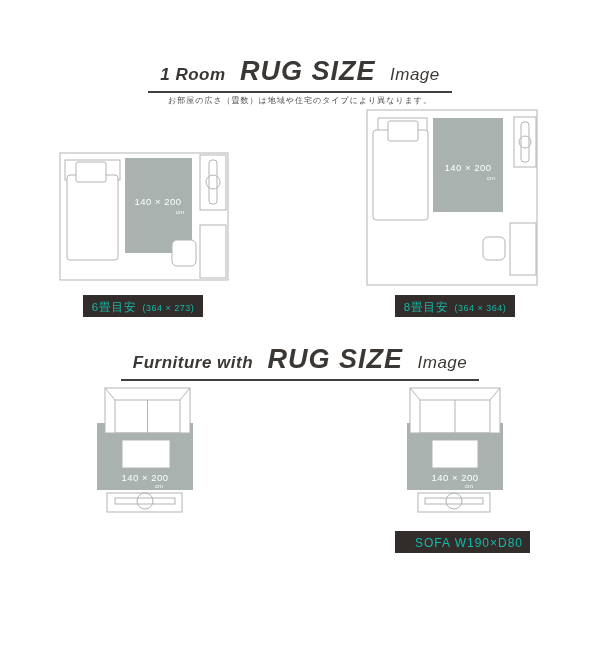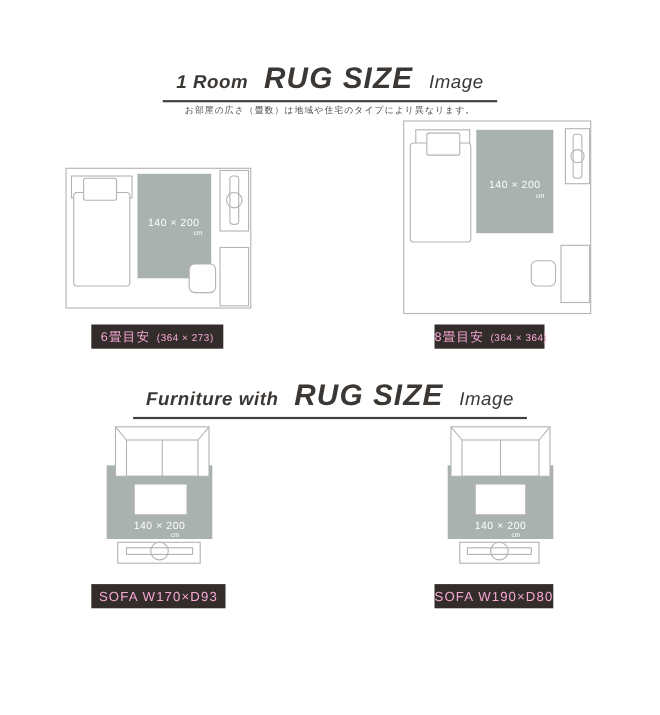--- a/index.html
+++ b/index.html
@@ -32,21 +32,21 @@
   .diagram{position:absolute;}
   .ln{fill:#ffffff;stroke:#b3b3b3;stroke-width:1;}
   .lnn{fill:none;stroke:#b3b3b3;stroke-width:1;}
   .lnl{stroke:#b3b3b3;stroke-width:1;}
   .rug{stroke:none;}
   .rug-t{fill:#ffffff;font-family:"Liberation Sans",sans-serif;font-size:9.5px;letter-spacing:.5px;}
   .rug-u{fill:#ffffff;font-family:"Liberation Sans",sans-serif;font-size:6px;}
   
   .badge{
     position:absolute;height:22px;line-height:22px;
-    text-align:center;color:#f9a8d4;
+    text-align:center;color:#14b8a6;
     white-space:nowrap;
   }
   .b-main{font-size:11.5px;letter-spacing:1px;}
   .b-sub{font-size:9px;margin-left:6px;letter-spacing:.5px;}
   .b-sofa{font-size:12px;letter-spacing:1px;}
 </style>
 </head>
 <body>
 
 <div class="page">
@@ -87,21 +87,21 @@
     <rect class="ln" x="150" y="9" width="22" height="50"></rect>
     <rect class="lnn" x="157" y="14" width="8" height="40" rx="3"></rect>
     <circle class="lnn" cx="161" cy="34" r="6"></circle>
     <rect class="ln" x="146" y="115" width="26" height="52"></rect>
     <rect class="ln" x="119" y="129" width="22" height="23" rx="5"></rect>
   </svg>
 
   <div class="badge" style="left: 83px; top: 295px; width: 120px; background-color: rgb(50, 45, 43);">
     <span class="b-main">6畳目安</span><span class="b-sub">(364 × 273)</span>
   </div>
-  <div class="badge" style="left: 395px; top: 295px; width: 100px; background-color: rgb(50, 45, 43);">
+  <div class="badge" style="left: 395px; top: 295px; width: 120px; background-color: rgb(50, 45, 43);">
     <span class="b-main">8畳目安</span><span class="b-sub">(364 × 364)</span>
   </div>
 
   <div class="title-block" style="top:344px;">
     <div class="title-line">
       <span class="t-pre">Furniture with</span>
       <span class="t-main">RUG SIZE</span>
       <span class="t-suf">Image</span>
     </div>
   </div>
@@ -129,20 +129,17 @@
     <rect class="lnn" x="15" y="14" width="70" height="33"></rect>
     <line class="lnl" x1="50" y1="14" x2="50" y2="47"></line>
     <rect class="ln" x="27" y="54" width="46" height="28"></rect>
     <text class="rug-t" x="50" y="95" text-anchor="middle">140 × 200</text>
     <text class="rug-u" x="68" y="102" text-anchor="end">cm</text>
     <rect class="ln" x="13" y="107" width="72" height="19"></rect>
     <circle class="lnn" cx="49" cy="115" r="8"></circle>
     <rect class="lnn" x="20" y="112" width="58" height="6"></rect>
   </svg>
 
-  <div class="badge" style="left: 83px; top: 531px; width: 122px; background-color: rgb(50, 45, 43);">
-    <span class="b-sofa">SOFA W170×D93</span>
-  </div>
-  <div class="badge" style="left: 395px; top: 531px; width: 108px; background-color: rgb(50, 45, 43);">
+  <div class="badge" style="left: 395px; top: 531px; width: 122px; background-color: rgb(50, 45, 43); padding-left: 13px;">
     <span class="b-sofa">SOFA W190×D80</span>
   </div>
 
 </div>
 
 </body></html>

